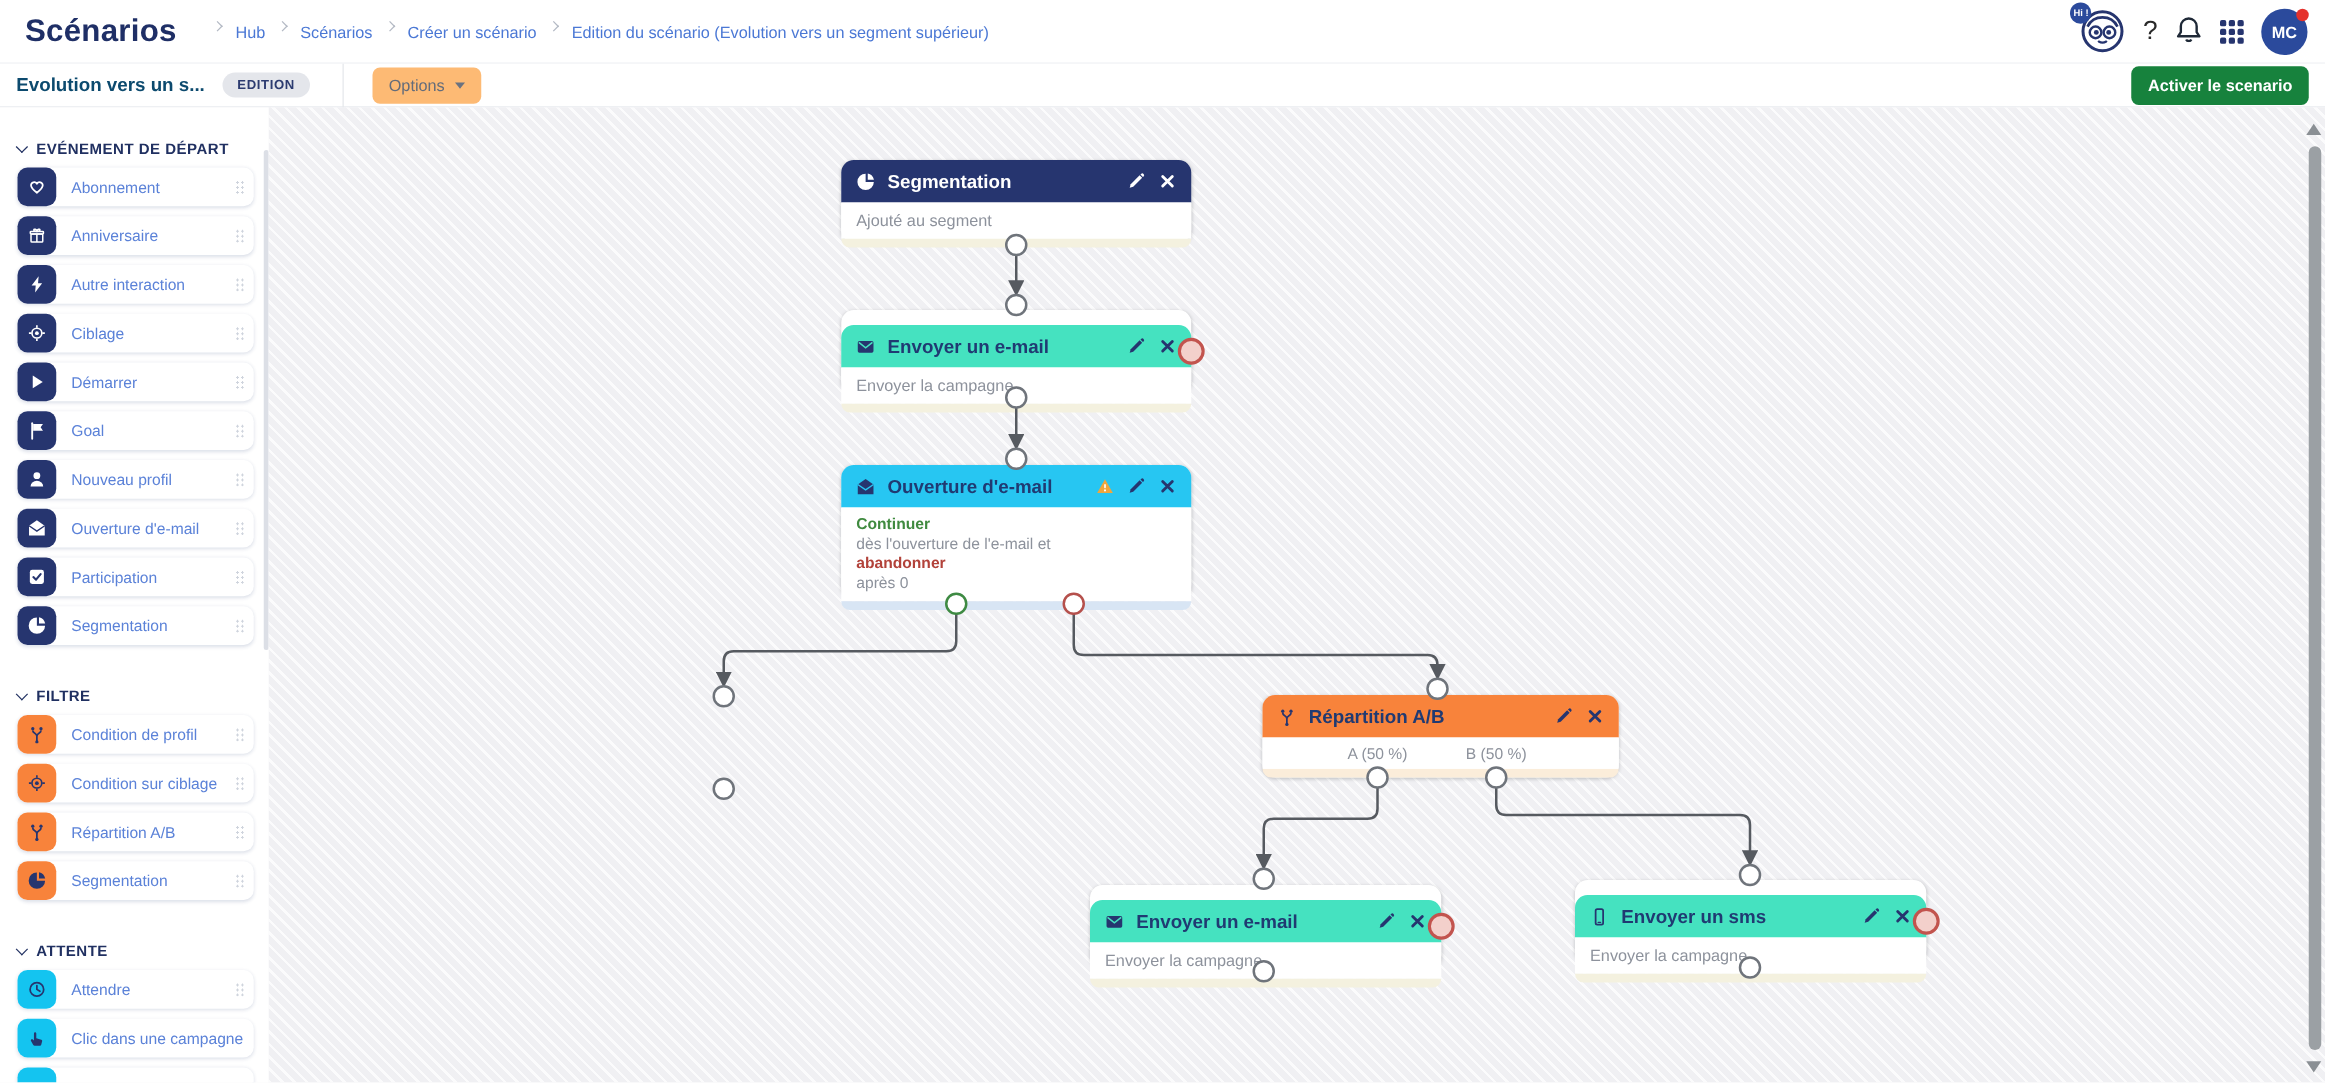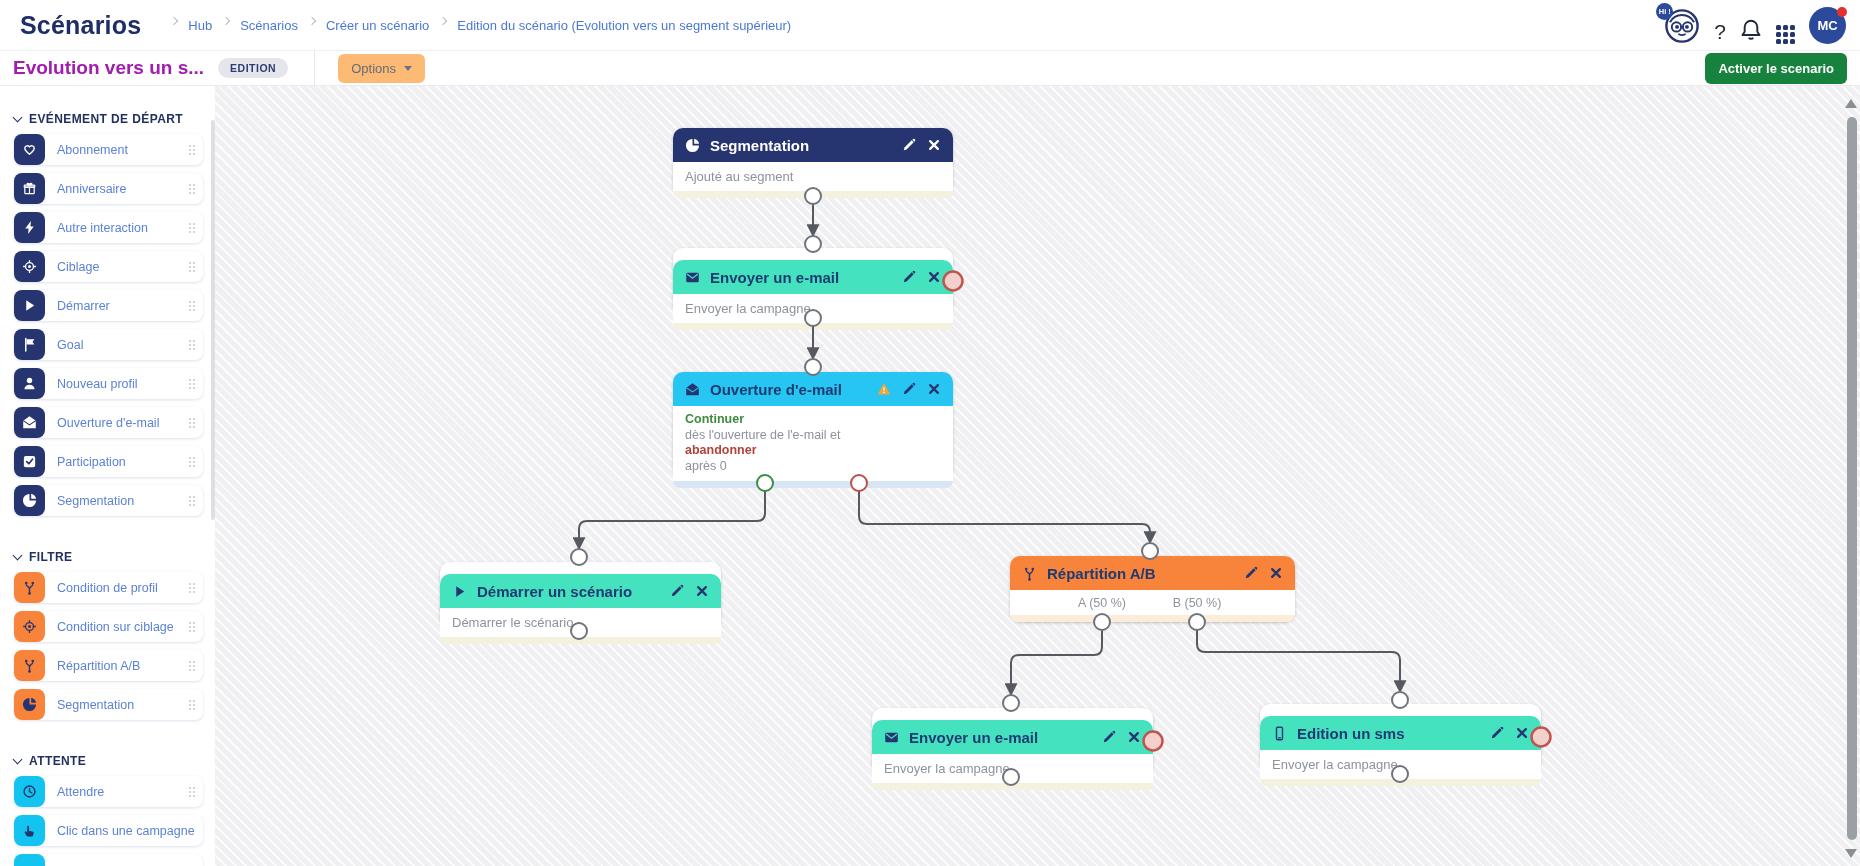--- a/index.html
+++ b/index.html
@@ -13,37 +13,37 @@
   .ic{width:15px;height:15px;display:block;}
 
   
   .topbar{height:51px;display:flex;align-items:center;padding:0 14px 0 20px;
     border-bottom:1px solid #eef0f3;background:#fff;}
   .app-title{font-size:25px;font-weight:bold;color:#1F2F66;letter-spacing:.2px;}
   .breadcrumb{display:flex;align-items:flex-start;gap:11px;margin-left:30px;font-size:13px;}
   .crumb{color:var(--link-blue);cursor:pointer;}
   .crumb-sep{width:6px;height:6px;border-right:1.6px solid #B3B9C4;border-bottom:1.6px solid #B3B9C4;
     transform:rotate(-45deg);margin-bottom:1px;}
-  .topbar-right{margin-left:auto;display:flex;align-items:flex-end;gap:14px;}
+  .topbar-right{margin-left:auto;display:flex;align-items:center;gap:14px;}
   .mascot{position:relative;width:36px;height:36px;}
   .mascot-badge{position:absolute;top:-5px;left:-8px;background:#2B4A9C;color:#fff;
     font-size:7.5px;font-weight:bold;border-radius:50%;width:17px;height:17px;
     display:flex;align-items:center;justify-content:center;z-index:2;}
   .help-q{font-size:21px;color:#2a2a2a;font-weight:500;cursor:pointer;}
   .bell svg{width:22px;height:22px;color:#1f2937;}
   .grid-icon{display:grid;grid-template-columns:repeat(3,5px);grid-gap:2px;cursor:pointer;}
   .grid-icon span{width:5px;height:5px;background:var(--navy);border-radius:1.5px;}
   .avatar{position:relative;width:37px;height:37px;border-radius:50%;background:#2B4A9C;
     color:#fff;font-size:13px;font-weight:bold;display:flex;align-items:center;justify-content:center;cursor:pointer;}
   .avatar-dot{position:absolute;top:0;right:-1px;width:10px;height:10px;border-radius:50%;background:#E5312B;}
 
   
   .toolbar{height:35px;display:flex;align-items:center;padding:0 13px;background:#fff;
     border-bottom:1px solid #e9ebef;}
-  .scenario-title{font-size:19px;font-weight:bold;color:#a21caf;}
+  .scenario-title{font-size:15px;font-weight:bold;color:#0c4a6e;}
   .badge{margin-left:14px;background:#E4E6EB;color:#2C3B70;font-size:10.5px;font-weight:bold;
     letter-spacing:.5px;border-radius:11px;padding:4px 12px;}
   .tb-divider{width:1px;height:35px;background:#E5E7EB;margin:0 23px 0 26px;}
   .options-btn{background:#fdba74;color:#646C7A;font-size:13px;border:none;border-radius:6px;
     padding:7px 13px;display:flex;align-items:center;gap:8px;cursor:pointer;font-family:inherit;}
   .caret-down{width:0;height:0;border-left:4px solid transparent;border-right:4px solid transparent;
     border-top:5px solid #6A7280;}
   .activate-btn{margin-left:auto;background:var(--button-green);color:#fff;font-size:13px;
     font-weight:bold;border:none;border-radius:6px;padding:8px 13px;cursor:pointer;font-family:inherit;}
 
@@ -484,38 +484,20 @@
       </div>
       <div class="n-body lines">
         <div class="t-green">Continuer</div>
         <div>dès l'ouverture de l'e-mail et</div>
         <div class="t-red">abandonner</div>
         <div>après 0</div>
       </div>
       <div class="n-strip strip-blue"></div>
     </div>
 
-    <div class="node" style="left:225px;top:476px;width:281px;height:66px">
-      <div class="n-head head-teal">
-        <svg class="ic" style="color:#26356F">
-            <use href="#play"></use>
-          </svg>
-        <span class="n-title">Démarrer un scénario</span>
-        <span class="n-acts">
-          <svg class="ic" style="color:#26356F">
-              <use href="#pencil"></use>
-            </svg>
-          <svg class="ic" style="color:#26356F">
-              <use href="#x"></use>
-            </svg>
-        </span>
-      </div>
-      <div class="n-body">Démarrer le scénario</div>
-      <div class="n-strip strip-cream"></div>
-    </div>
 
     <div class="node" style="left:795px;top:470px;width:285px;height:66px">
       <div class="n-head head-orange">
         <svg class="ic" style="color:#26356F">
             <use href="#branch"></use>
           </svg>
         <span class="n-title">Répartition A/B</span>
         <span class="n-acts">
           <svg class="ic" style="color:#26356F">
               <use href="#pencil"></use>
@@ -549,21 +531,21 @@
       </div>
       <div class="n-body">Envoyer la campagne</div>
       <div class="n-strip strip-cream"></div>
     </div>
 
     <div class="node" style="left:1045px;top:618px;width:281px;height:66px">
       <div class="n-head head-teal">
         <svg class="ic" style="color:#26356F">
             <use href="#phone"></use>
           </svg>
-        <span class="n-title">Edition un sms</span>
+        <span class="n-title">Envoyer un sms</span>
         <span class="n-acts">
           <svg class="ic" style="color:#26356F">
               <use href="#pencil"></use>
             </svg>
           <svg class="ic" style="color:#26356F">
               <use href="#x"></use>
             </svg>
         </span>
       </div>
       <div class="n-body">Envoyer la campagne</div>

